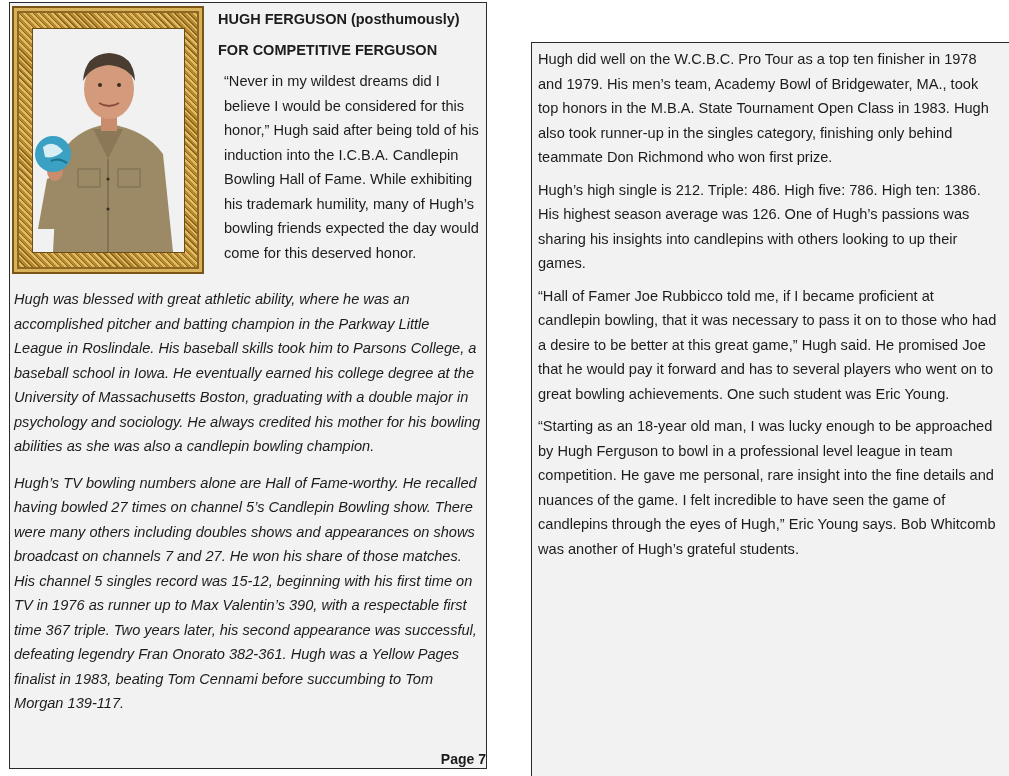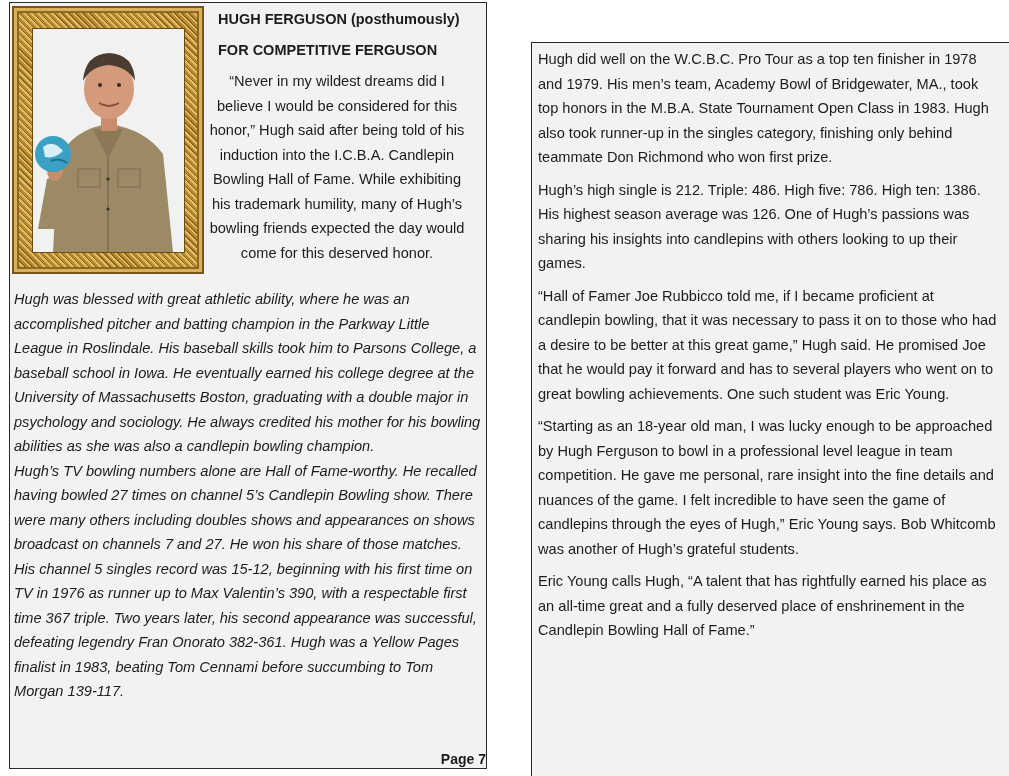--- a/index.html
+++ b/index.html
@@ -18,23 +18,23 @@
     background:
       repeating-linear-gradient(45deg, #b8892e 0 2px, #e0bd63 2px 4px, #8a6420 4px 5px);
     box-shadow: inset 0 0 0 2px #7a5518, inset 0 0 0 5px #d7b25a, inset 0 0 0 7px #8e6722; }
   .photo { position:absolute; left:20px; top:22px; width:151px; height:223px;
     background:linear-gradient(#f4f4f4, #ececec); overflow:hidden; border:1px solid #6b4c15; }
   .photo svg { width:100%; height:100%; display:block; }
 
   .heading { position:absolute; left:208px; font-weight:bold; font-size:14.5px; }
   #h1 { top:8px; }
   #h2 { top:39px; }
-  #intro { position:absolute; left:196px; top:66px; width:262px;text-align:center; }
+  #intro { position:absolute; left:214px; top:66px; width:262px; }
   #p7-body { position:absolute; left:4px; top:284px; width:468px;font-style:italic; }
-  #p7-body .para + .para { margin-top:0; }
+  #p7-body .para + .para { margin-top:12px; }
   #p8-body { position:absolute; left:6px; top:4px; width:462px; }
   #p8-body .para + .para { margin-top:8px; }
 </style>
 </head>
 <body>
 
 <div class="page" id="page7">
   <div class="photo-frame">
     <div class="photo" title="Portrait of Hugh Ferguson holding a bowling ball, in a gold frame">
       <svg viewBox="0 0 151 223" preserveAspectRatio="none">
@@ -72,16 +72,15 @@
 
   <div class="page-num">Page 7</div>
 </div>
 
 <div class="page" id="page8">
   <div id="p8-body">
     <p class="para">Hugh did well on the W.C.B.C. Pro Tour as a top ten finisher in 1978 and 1979. His men’s team, Academy Bowl of Bridgewater, MA., took top honors in the M.B.A. State Tournament Open Class in 1983. Hugh also took runner-up in the singles category, finishing only behind teammate Don Richmond who won first prize.</p>
     <p class="para">Hugh’s high single is 212. Triple: 486. High five: 786. High ten: 1386. His highest season average was 126. One of Hugh’s passions was sharing his insights into candlepins with others looking to up their games.</p>
     <p class="para">“Hall of Famer Joe Rubbicco told me, if I became proficient at candlepin bowling, that it was necessary to pass it on to those who had a desire to be better at this great game,” Hugh said. He promised Joe that he would pay it forward and has to several players who went on to great bowling achievements. One such student was Eric Young.</p>
     <p class="para">“Starting as an 18-year old man, I was lucky enough to be approached by Hugh Ferguson to bowl in a professional level league in team competition. He gave me personal, rare insight into the fine details and nuances of the game. I felt incredible to have seen the game of candlepins through the eyes of Hugh,” Eric Young says. Bob Whitcomb was another of Hugh’s grateful students.</p>
-    <p class="para">Eric Young calls Hugh, “A talent that has rightfully earned his place as an all-time great and a fully deserved place of enshrinement in the Candlepin Bowling Hall of Fame.”</p>
   </div>
   <div class="page-num">Page 8</div>
 </div>
 
 </body></html>

